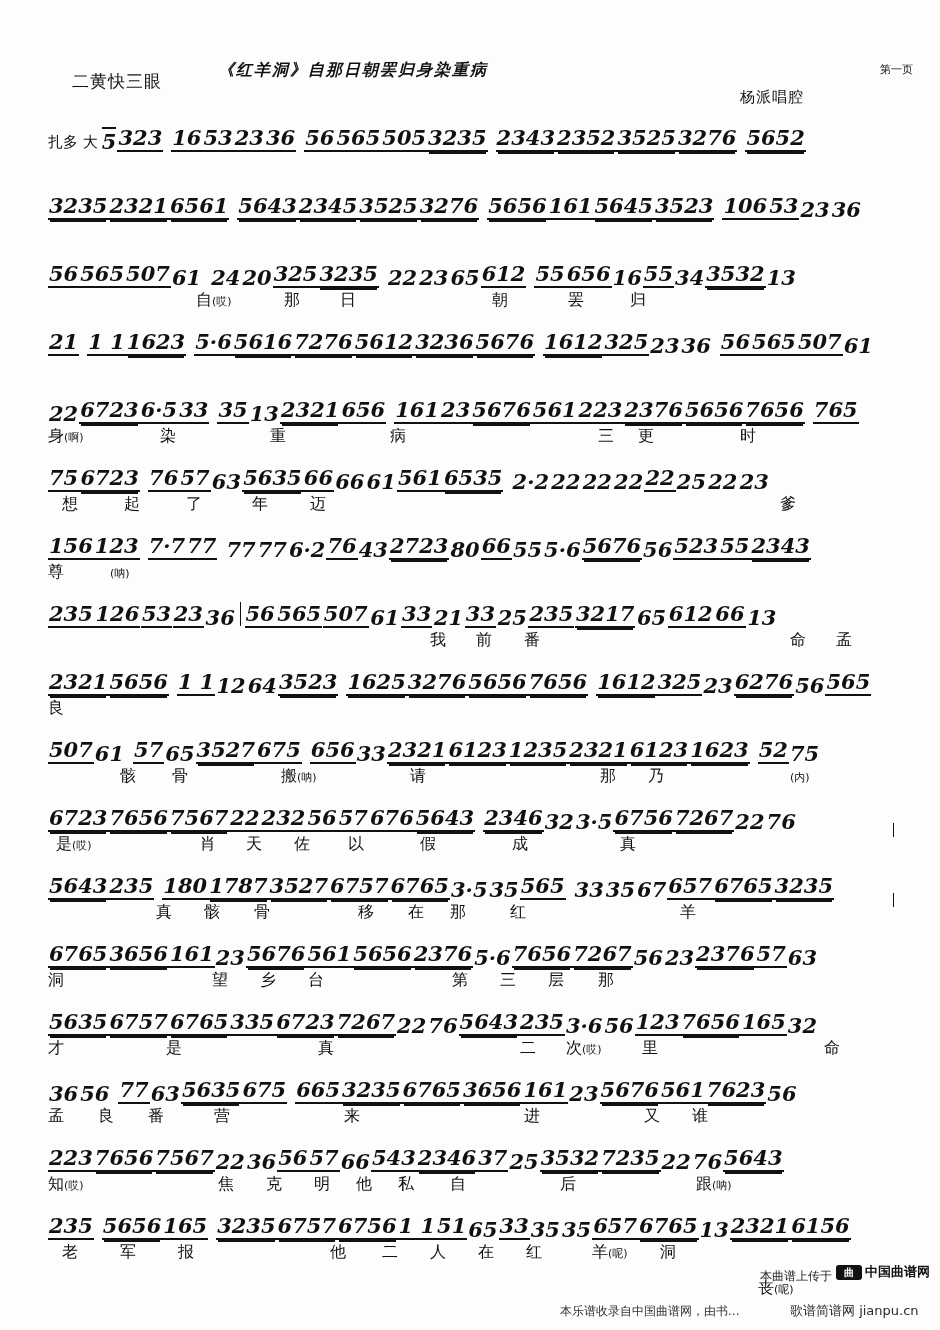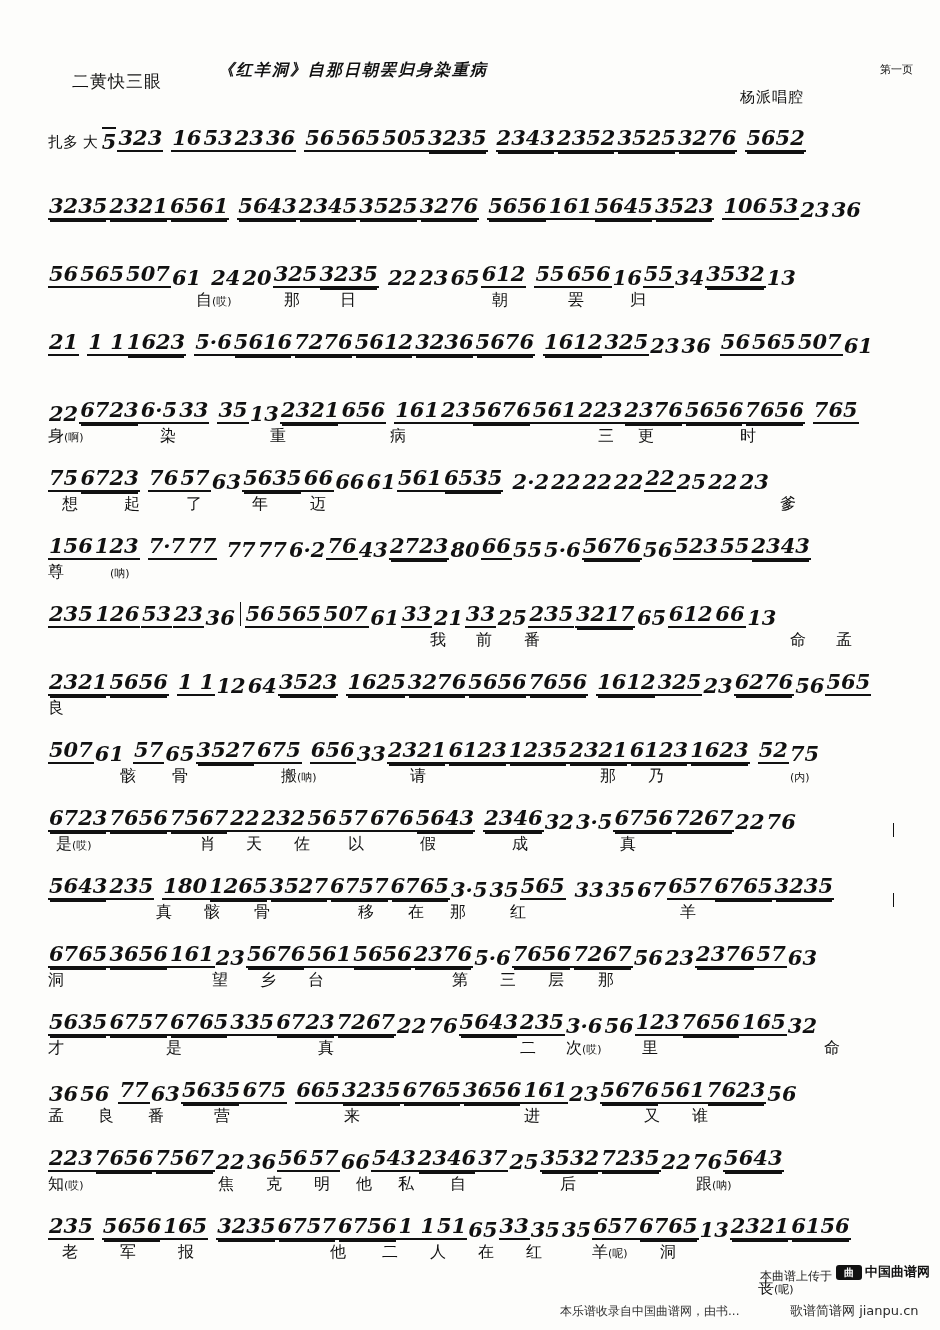--- a/index.html
+++ b/index.html
@@ -720,21 +720,21 @@
       </div>
       <div class="system">
         <div class="notes-row">
           <span class="cell u2">5643</span>
           <span class="sp"></span>
           <span class="cell u1">235</span>
           <span class="sp"></span>
           <span class="bar"></span>
           <span class="cell u1">180</span>
           <span class="sp"></span>
-          <span class="cell u2">1265</span>
+          <span class="cell u2">1787</span>
           <span class="sp"></span>
           <span class="cell u2">3527</span>
           <span class="sp"></span>
           <span class="cell u2">6757</span>
           <span class="sp"></span>
           <span class="cell u2">6765</span>
           <span class="sp"></span>
           <span class="cell ">3·5</span>
           <span class="sp"></span>
           <span class="cell ">35</span>

